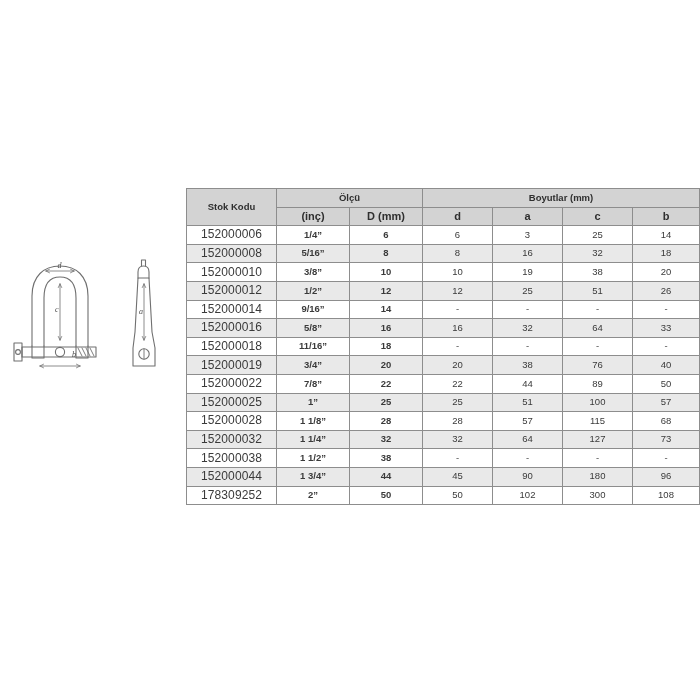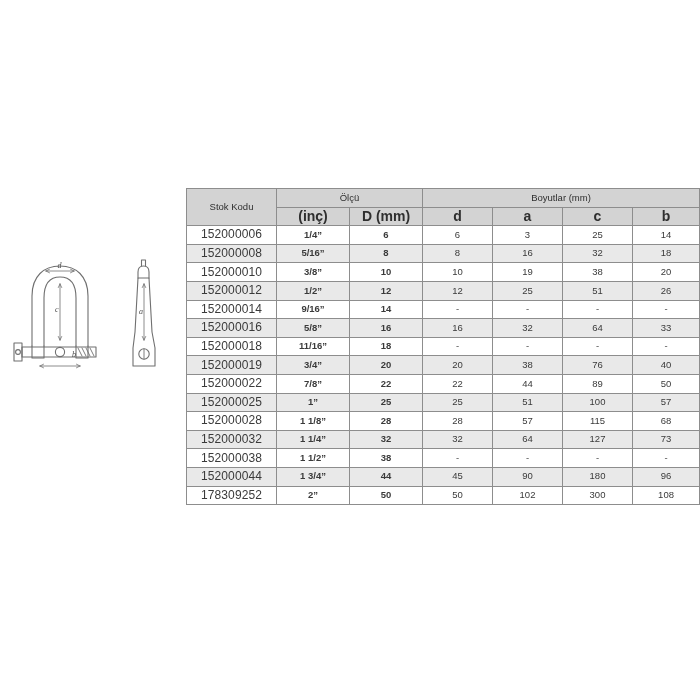--- a/index.html
+++ b/index.html
@@ -50,27 +50,27 @@
     border: 1px solid #8d8d8d;
     text-align: center;
     vertical-align: middle;
     padding: 0;
     height: 17.6px;
     font-weight: normal;
     line-height: 1.1;
   }
   table.spec thead th {
     background: #d3d3d3;
-    font-weight: normal;
+    font-weight: bold;
     font-size: 9.5px;
     color: #2f2f2f;
   }
   table.spec thead th.sub {
     font-weight: bold;
-    font-size: 14px;
+    font-size: 11px;
   }
   table.spec tbody tr.odd td { background: #ffffff; }
   table.spec tbody tr.even td { background: #e9e9e9; }
 
   table.spec tbody td.code {
     font-size: 12px;
     letter-spacing: 0.1px;
   }
   table.spec tbody td.sz { font-weight: bold; font-size: 9.5px; }
 

